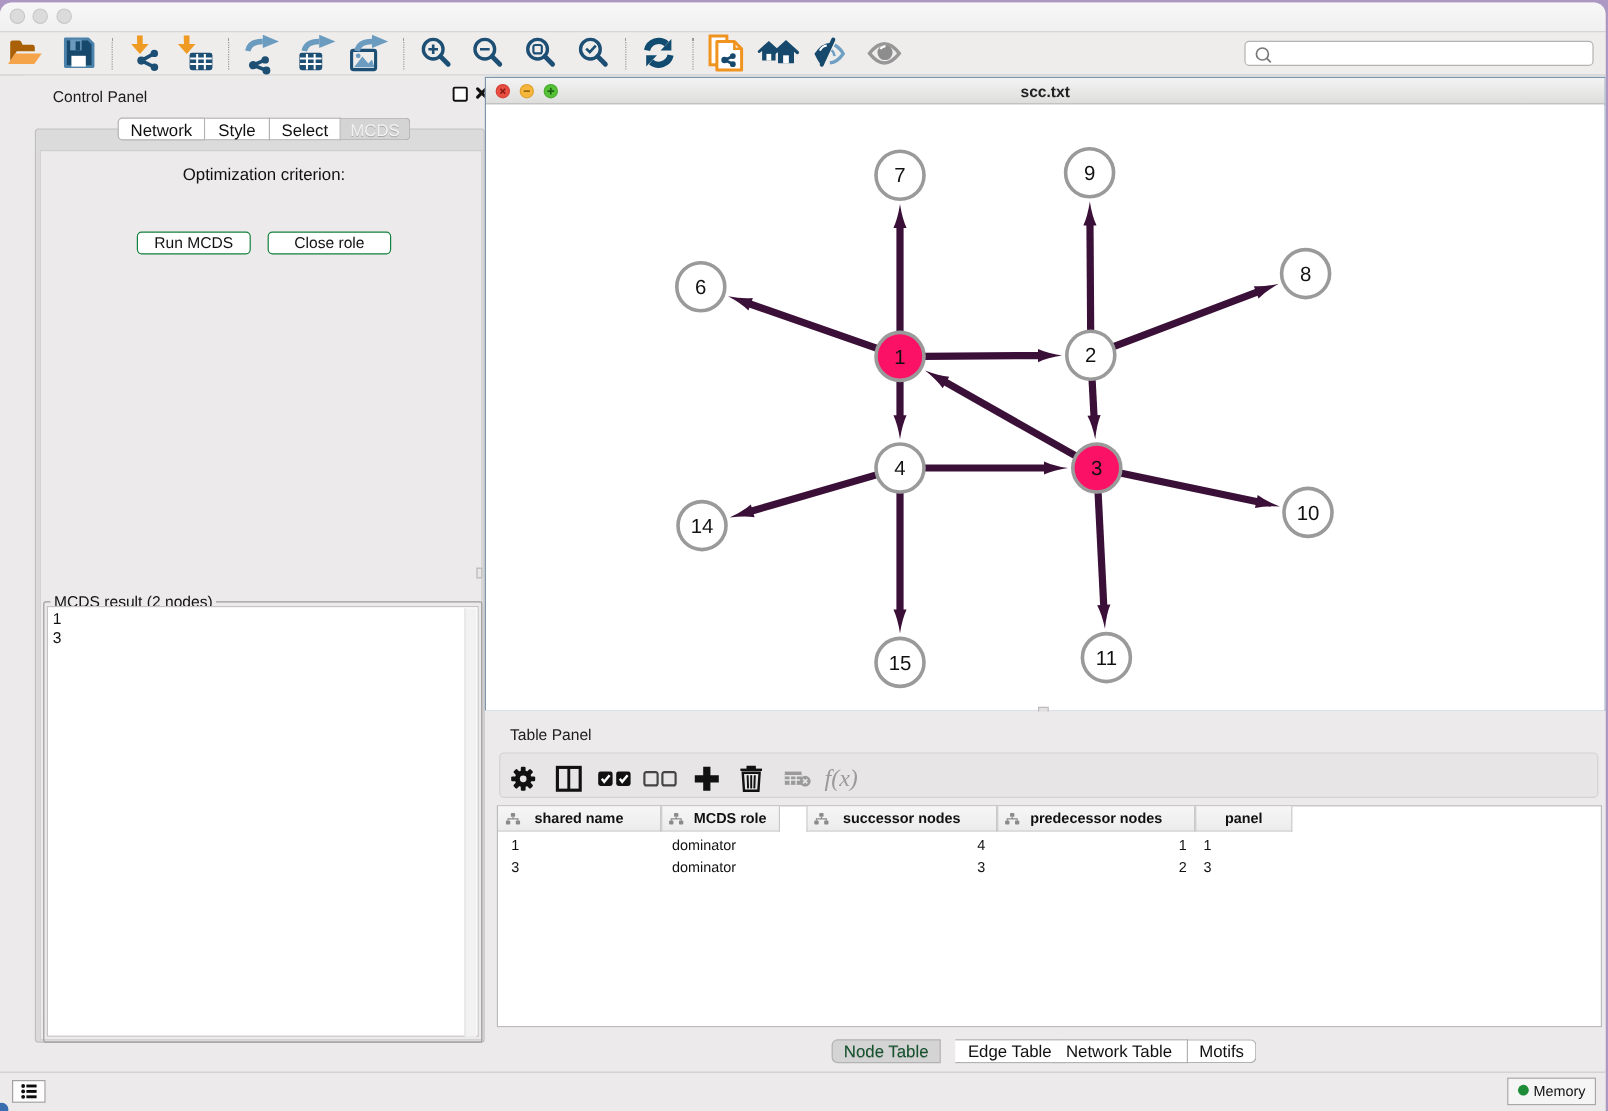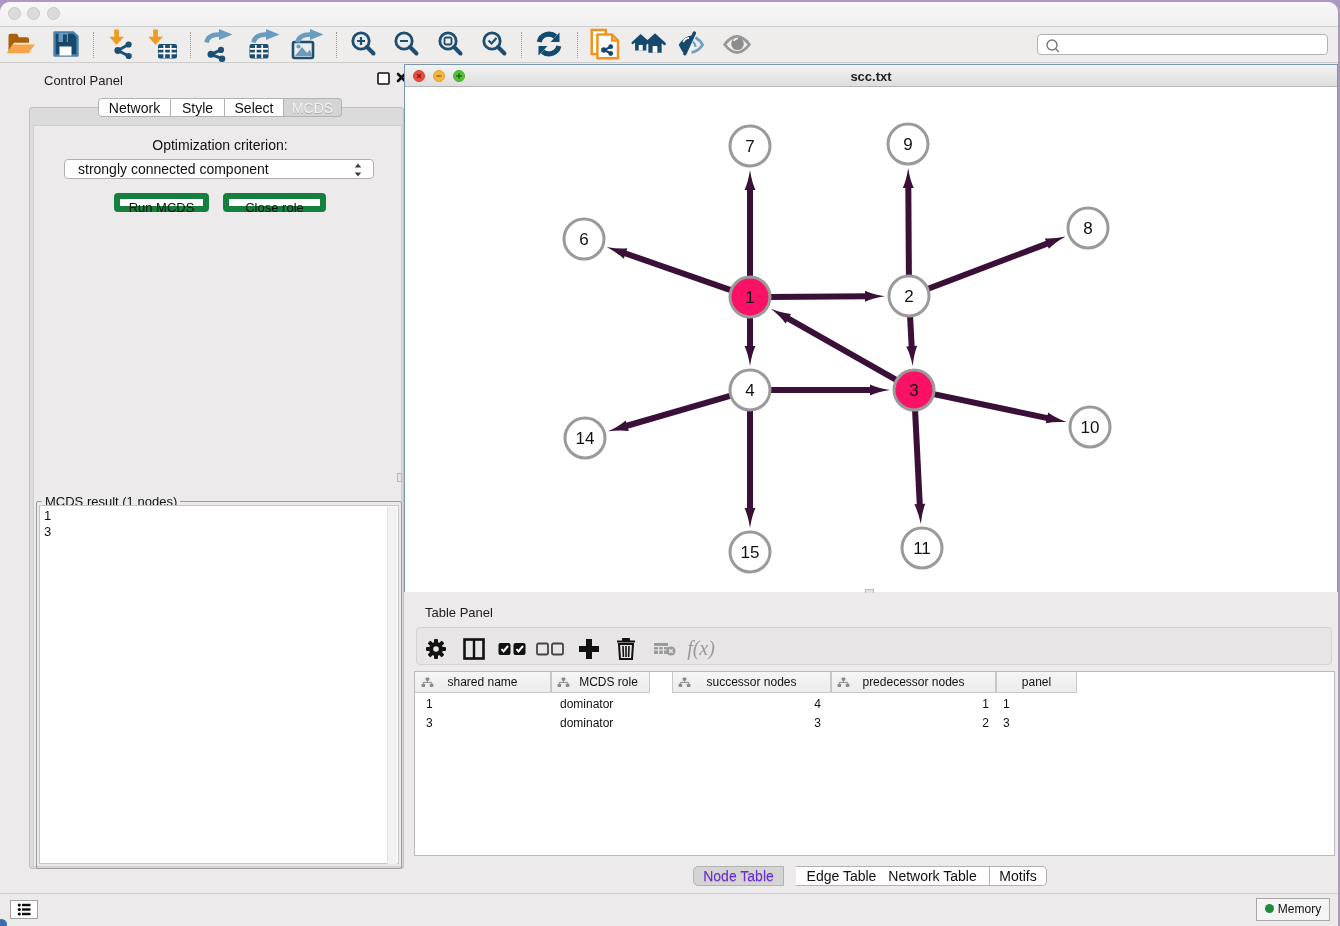--- a/index.html
+++ b/index.html
@@ -17,40 +17,40 @@
 
 .cpanel { position:absolute; left:0; top:61px; width:392px; height:830px; background:#eceaea;margin-left:20px; }
 .cp-head { position:absolute; left:24px; top:10px; font-size:13px; color:#1d1d1d; }
 .tabbar { position:absolute; left:78px; top:35px; height:19px; }
 .tab { position:absolute; top:0; height:19px; background:#fff; border:1px solid #b3b2b2; font-size:14px; text-align:center; line-height:18px; color:#111; }
 .tab.sel { background:#d5d4d4; color:#f2f2f2; text-shadow:0 1px 0 #aaa; }
 .cp-outer { position:absolute; left:9px; top:44px; width:375px; height:762px; background:#dcdbdb; border:1px solid #c2c1c1; border-radius:3px; }
 .cp-inner { position:absolute; left:3px; top:17px; width:369px; height:742px; background:#eceaea; border:1px solid #cfcecd; }
 .opt-label { position:absolute; left:8px; top:29px; width:384px; text-align:center; font-size:14px; color:#111; }
 .dropdown { position:absolute; left:44px; top:52px; width:310px; height:20px; background:#fff; border:1px solid #b1b0b0; border-radius:4px; font-size:14px; line-height:18px; padding-left:13px; color:#111; }
-.btn { position:absolute; top:85px; height:19px; background:#fff; border:6px solid #15803d; border-radius:4px; font-size:13px; text-align:center; line-height:17px; color:#111; }
+.btn { position:absolute; top:85px; height:19px; background:#fff; border:1px solid #15803d; border-radius:4px; font-size:13px; text-align:center; line-height:17px; color:#111; }
 .fieldset { position:absolute; left:16px; top:438px; width:366px; height:368px; border:1px solid #9d9c9c; border-radius:2px; }
 .legend { position:absolute; left:5px; top:-8px; background:#eceaea; padding:0 3px; font-size:13px; color:#111; }
 .fs-white { position:absolute; left:2px; top:3px; width:360px; height:359px; background:#fff; border:1px solid #c6c5c5; font-size:13px; color:#111; padding:2px 0 0 4px; line-height:16px; }
 .fs-scroll { position:absolute; right:1px; top:1px; width:10px; height:357px; background:#f3f2f2; border-left:1px solid #e2e1e1; }
 
 .netwin { position:absolute; left:404px; top:62px; width:934px; height:528px; border:1px solid #7b96ad; background:#fff; }
 .net-title { position:absolute; left:0; top:0; width:100%; height:22px; background:linear-gradient(#f4f3f3,#dededd); border-bottom:1px solid #b7b6b6; }
 .net-title .txt { position:absolute; top:4px; width:100%; text-align:center; font-size:13px; font-weight:bold; color:#222; }
 .light { position:absolute; top:5px; width:12px; height:12px; border-radius:50%; }
 .net-canvas { position:absolute; left:0; top:23px; width:932px; height:504px; background:#fff; }
 
 .tpanel { position:absolute; left:404px; top:591px; width:934px; height:299px; background:#eceaea; }
 .tp-head { position:absolute; left:21px; top:12px; font-size:13px; color:#1d1d1d; }
 .tp-toolbar { position:absolute; left:12px; top:34px; width:916px; height:38px; background:#e7e5e5; border:1px solid #d4d3d3; border-radius:4px;padding-left:16px; }
 .tp-table { position:absolute; left:10px; top:78px; width:921px; height:185px; background:#fff; border:1px solid #bcbbbb; }
-.thead { position:absolute; left:0; top:0; height:21px; background:linear-gradient(#f7f6f6,#ececec); border-bottom:1px solid #c9c8c8; border-right:1px solid #c9c8c8; font-size:12px; color:#111; text-align:center; line-height:21px; }
+.thead { position:absolute; left:0; top:0; height:21px; background:linear-gradient(#f7f6f6,#ececec); border-bottom:1px solid #c9c8c8; border-right:1px solid #c9c8c8; font-size:12px; color:#111; text-align:center; line-height:21px;font-weight:bold; }
 .tcell { position:absolute; font-size:12px; color:#111; line-height:16px; }
 .btab { position:absolute; top:273px; height:20px; background:#fff; border:1px solid #b3b2b2; font-size:14px; text-align:center; line-height:19px; color:#111; }
-.btab.sel { background:#d5d4d4; color:#6d28d9; text-shadow:0 1px 0 #aaa; }
+.btab.sel { background:#d5d4d4; color:#14532d; text-shadow:0 1px 0 #aaa; }
 
 .statusbar { position:absolute; left:0; top:891px; width:100%; height:33px; background:#eceaea; border-top:1px solid #cfcecd; }
 .sb-btn { position:absolute; left:10px; top:6px; width:28px; height:19px; background:#fdfdfd; border:1px solid #a3a2a2; }
 .mem-btn { position:absolute; right:8px; top:4px; width:74px; height:23px; background:#f6f5f5; border:1px solid #a9a8a8; font-size:12px; color:#111; line-height:21px; text-align:center; }
 </style>
 </head>
 <body>
 <div class="app">
   <div class="titlebar">
     <div class="tl" style="left:8px"></div>
@@ -239,30 +239,24 @@
     <div class="cp-outer">
         <div class="cp-inner"></div>
       </div>
     <div class="tabbar">
       <div class="tab" style="left:0; width:73px; border-radius:4px 0 0 4px;">Network</div>
       <div class="tab" style="left:73px; width:54px; border-left:none;">Style</div>
       <div class="tab" style="left:127px; width:59px; border-left:none;">Select</div>
       <div class="tab sel" style="left:186px; width:58px; border-left:none; border-radius:0 4px 4px 0;">MCDS</div>
     </div>
     <div class="opt-label" style="top:74px;">Optimization criterion:</div>
-    <div class="dropdown" style="top:96px;">strongly connected component
-      <svg width="10" height="14" style="position:absolute;right:10px;top:3px" viewBox="0 0 10 14">
-          <path d="M5 0.5 L8.2 4.5 L1.8 4.5 Z" fill="#3c3c3c"></path>
-          <path d="M5 13.5 L8.2 9.5 L1.8 9.5 Z" fill="#3c3c3c"></path>
-        </svg>
-    </div>
     <div class="btn" style="left:94px; top:130px; width:95px;">Run MCDS</div>
     <div class="btn" style="left:203px; top:130px; width:103px;">Close role</div>
     <div class="fieldset">
-      <div class="legend">MCDS result (1 nodes)</div>
+      <div class="legend">MCDS result (2 nodes)</div>
       <div class="fs-white">1<br>3<div class="fs-scroll"></div></div>
     </div>
   </div>
 
   <div class="netwin">
     <div class="net-title">
       <div class="light" style="left:8px; background:#ea4d42; border:1px solid #d44237;">
           <svg width="10" height="10" viewBox="0 0 10 10" style="position:absolute;left:0;top:0">
             <path d="M3,3 L7,7 M7,3 L3,7" stroke="#8c1d14" stroke-width="1.3"></path>
           </svg>

